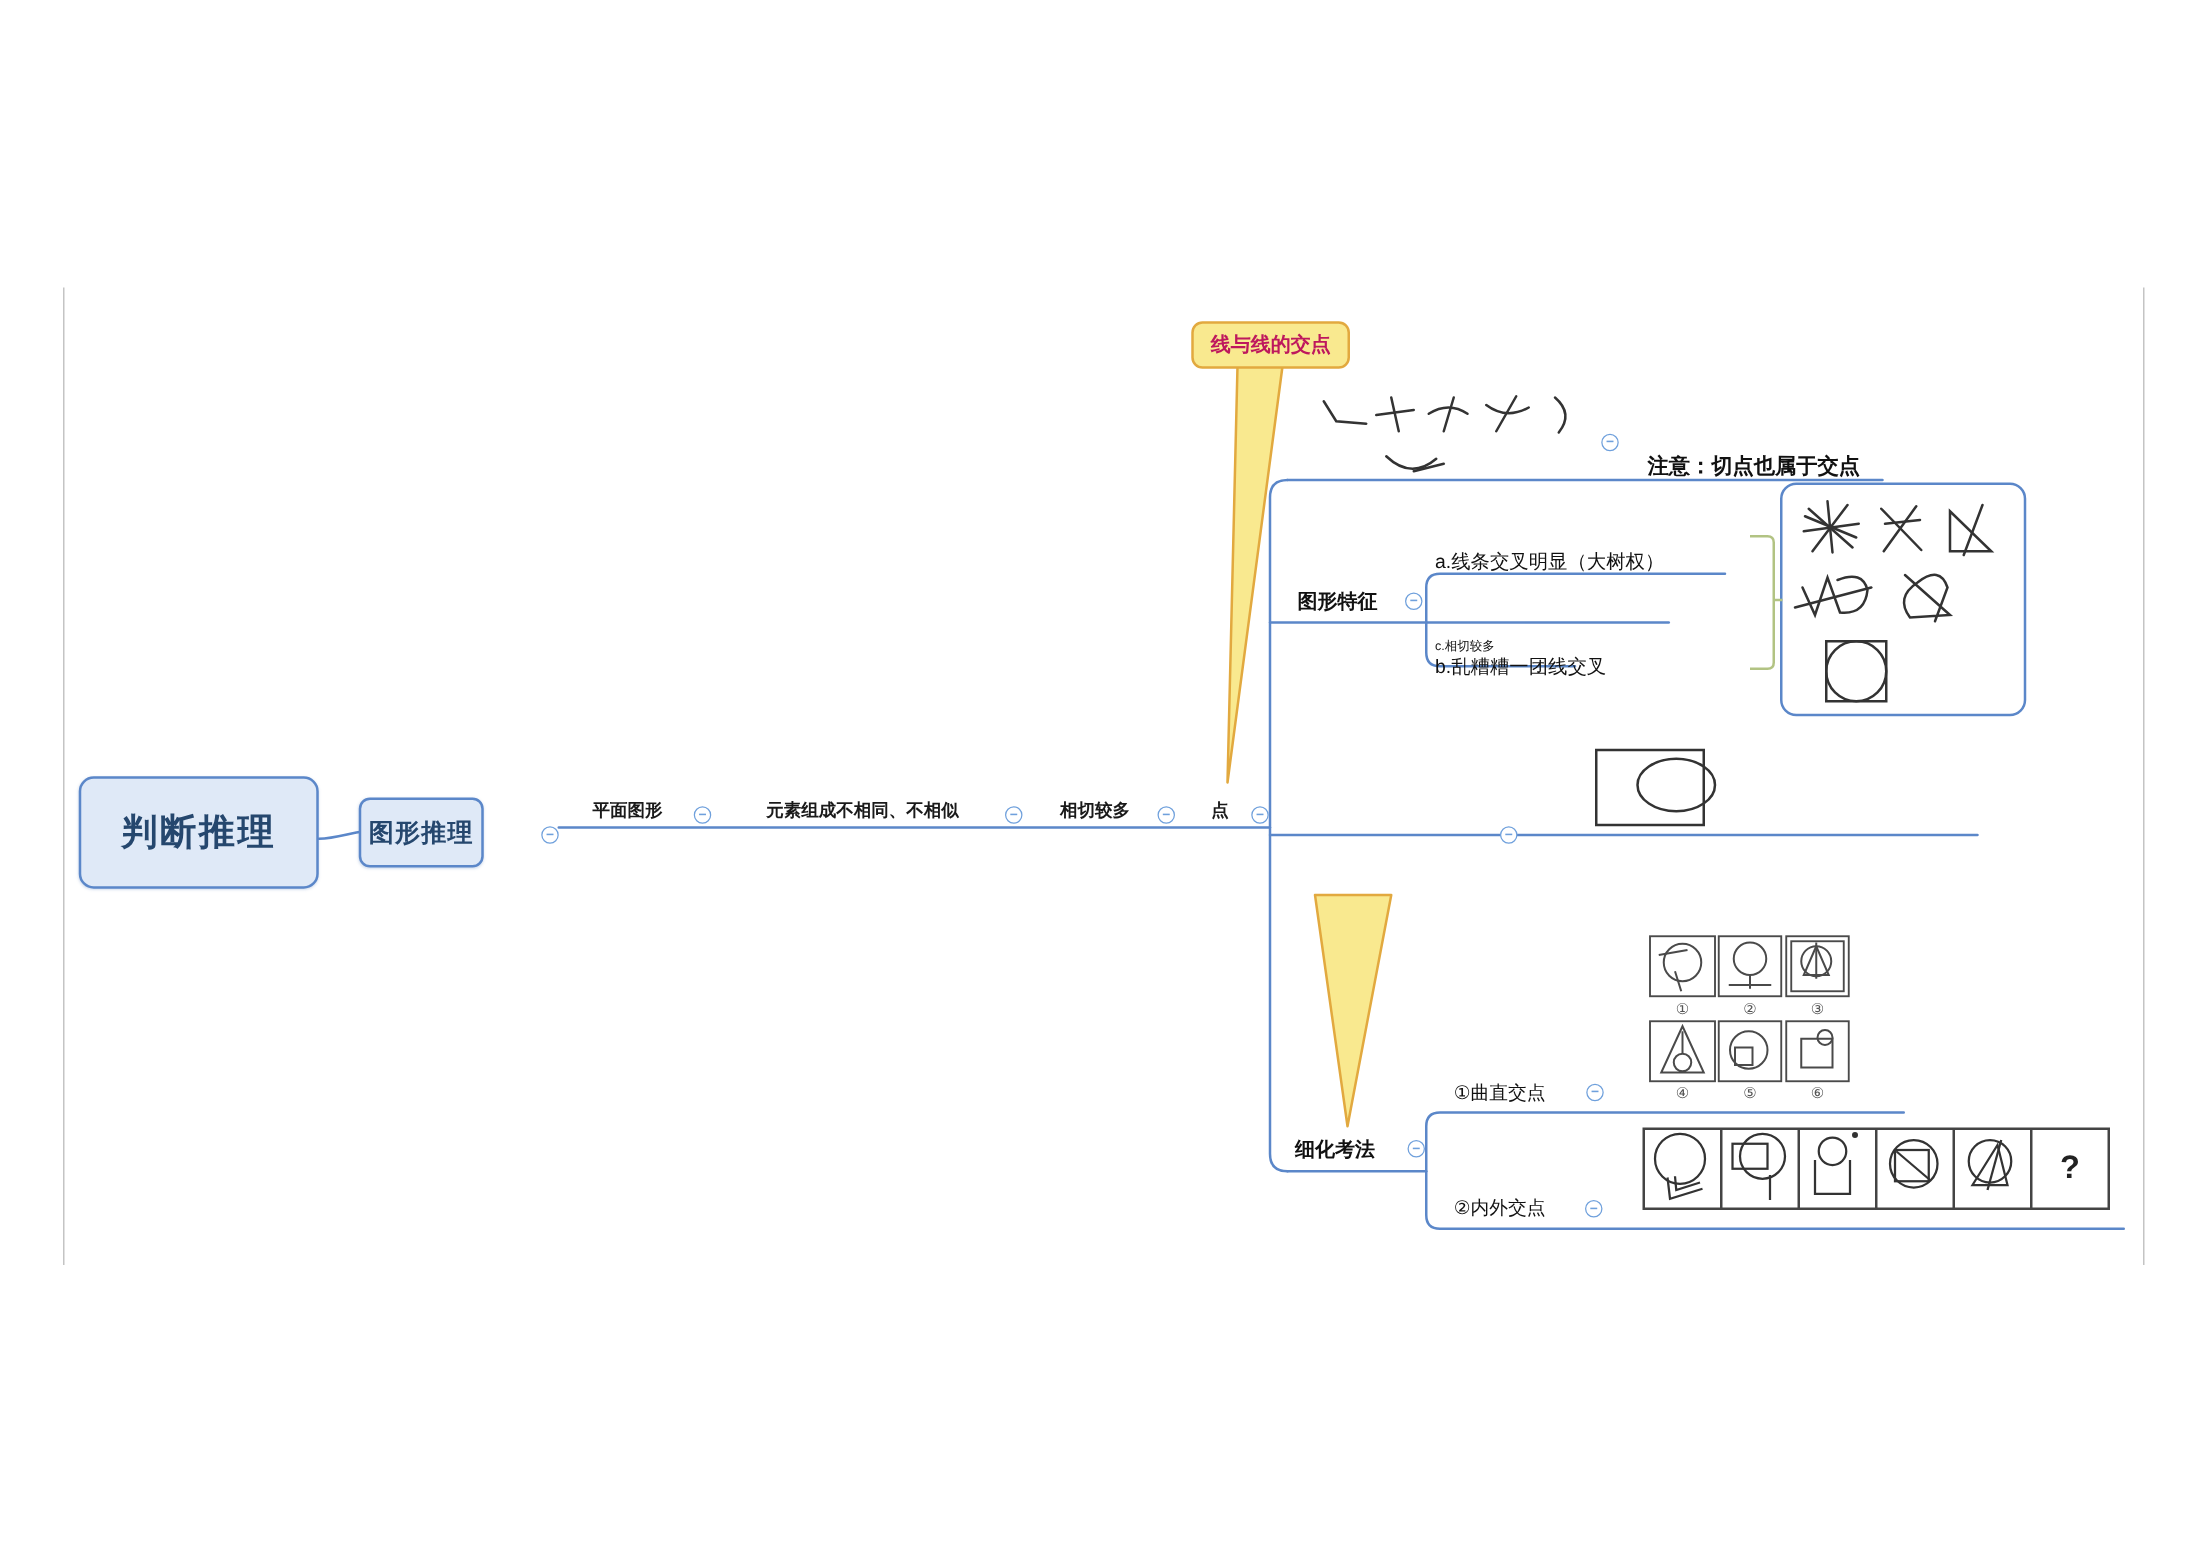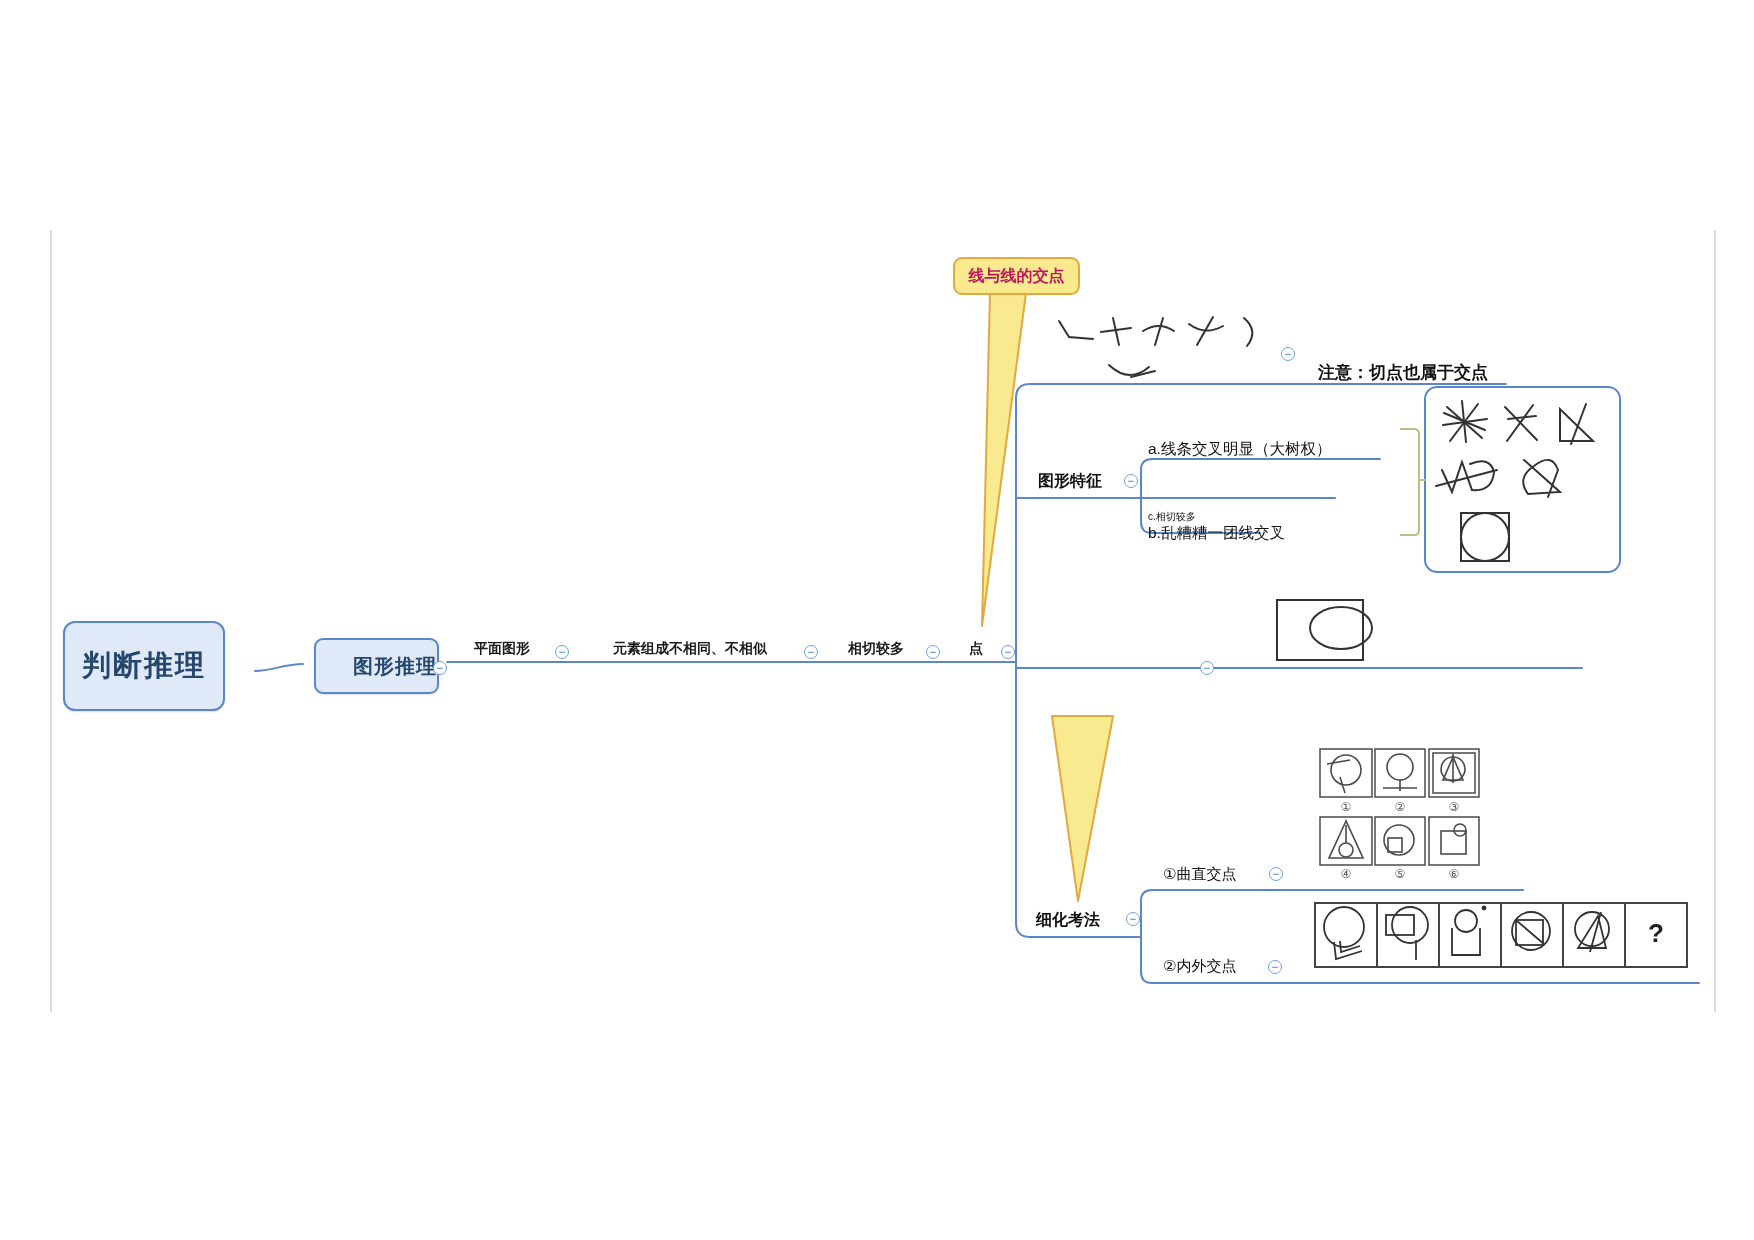--- a/index.html
+++ b/index.html
@@ -138,24 +138,24 @@
         <circle cx="1531" cy="931" r="19"></circle>
           <rect x="1516" y="920" width="27" height="25"></rect>
           <path d="M1517,921 L1544,944"></path>
         <circle cx="1592" cy="929" r="17"></circle>
           <path d="M1578,948 L1606,948 L1598,916 Z"></path>
           <path d="M1601,912 L1590,952"></path>
       </g>
     </g>
   </svg>
 
-  <div class="node-box" style="left:63px;top:621px;width:162px;height:90px;align-items:center;">
+  <div class="node-box" style="left:63px;top:621px;width:192px;height:90px;align-items:center;">
     <span style="font-size:29px;letter-spacing:2px;">判断推理</span>
   </div>
-  <div class="node-box" style="left:314px;top:638px;width:125px;height:56px;border-radius:9px;justify-content:flex-end;">
+  <div class="node-box" style="left:287px;top:638px;width:100px;height:56px;border-radius:9px;">
     <span style="font-size:20px;letter-spacing:1px;">图形推理</span>
   </div>
 
   <div class="chain-label" style="left:462px;top:640px;width:80px;">平面图形</div>
   <div class="chain-label" style="left:590px;top:640px;width:200px;">元素组成不相同、不相似</div>
   <div class="chain-label" style="left:836px;top:640px;width:80px;">相切较多</div>
   <div class="chain-label" style="left:956px;top:640px;width:40px;">点</div>
 
   <div class="branch-label" style="left:1318px;top:361px;font-size:17px;font-weight:bold;">注意：切点也属于交点</div>
   <div class="branch-label" style="left:1038px;top:471px;font-size:16px;font-weight:bold;">图形特征</div>

